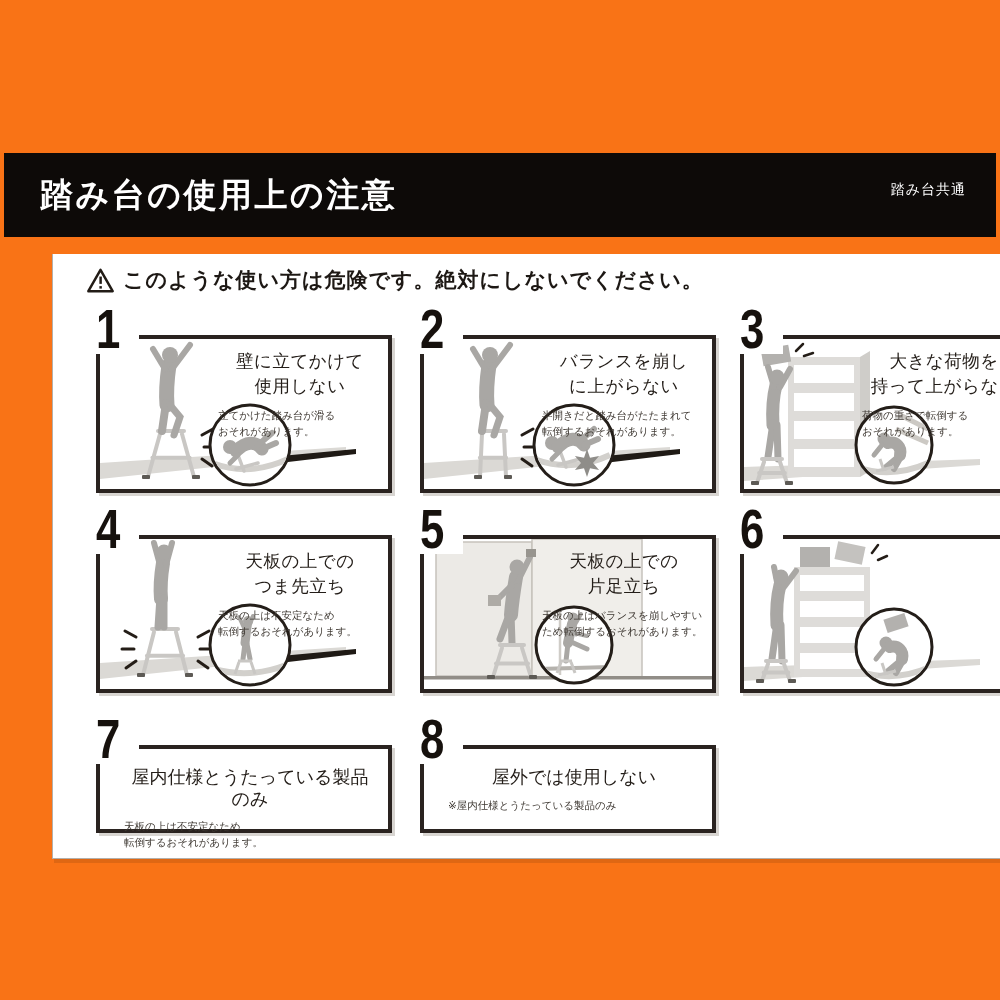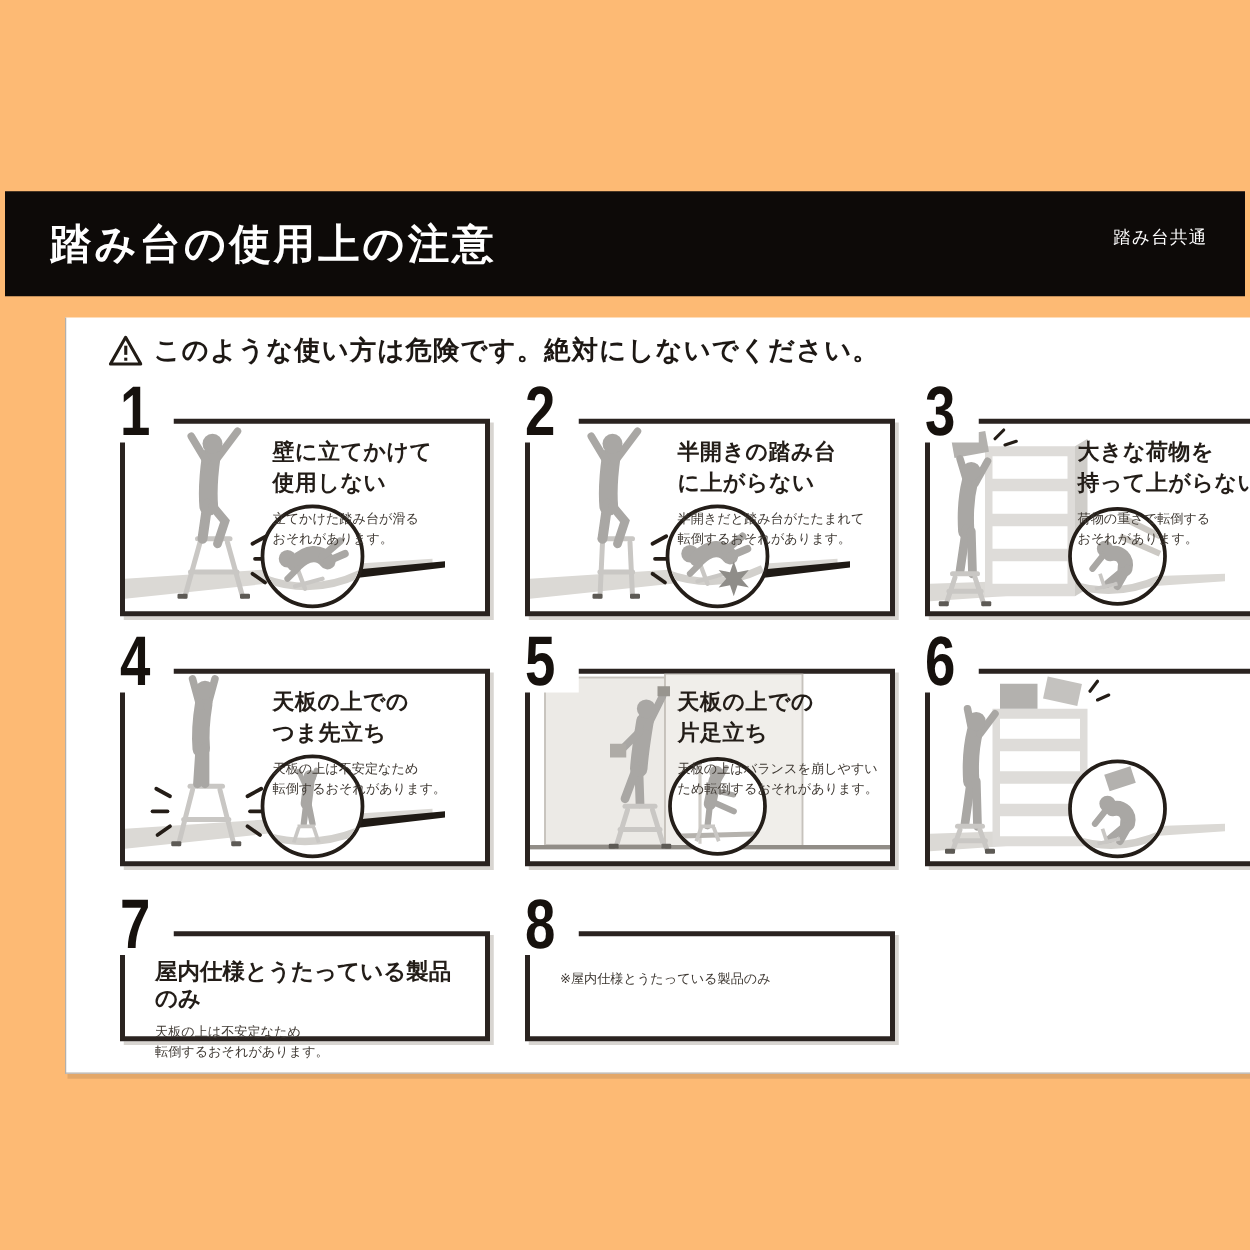--- a/index.html
+++ b/index.html
@@ -1,16 +1,16 @@
 <!DOCTYPE html>
 <html><head>
 <meta charset="utf-8">
 <style>
   html,body{margin:0;padding:0;background:#fff;}
-  .page{position:relative;width:1000px;height:1000px;background:#fdba74;overflow:hidden;
+  .page{position:relative;width:1000px;height:1000px;background:#f97316;overflow:hidden;
         font-family:"Liberation Sans","DejaVu Sans",sans-serif;}
   
   .header-bar{position:absolute;left:4px;top:153px;width:992px;height:84px;background:#0d0a08;
               display:flex;align-items:center;justify-content:space-between;box-sizing:border-box;
               padding:0 30px 0 36px;}
   .header-title{color:#fff;font-size:33px;font-weight:bold;letter-spacing:2.5px;margin:0;}
   .header-tag{color:#fff;font-size:14px;font-weight:normal;letter-spacing:1px;margin-bottom:10px;}
   
   .content{position:absolute;left:4px;top:254px;width:992px;height:605px;background:#fff;
            border:1px solid #b3afaa;border-top:none;box-sizing:border-box;
@@ -21,22 +21,22 @@
   #panels{position:absolute;left:0;top:0;right:0;bottom:0;}
   .panel{position:absolute;width:296px;height:158px;border:4px solid #2a2320;background:#fff;
          box-sizing:border-box;box-shadow:3px 3px 0 #d8d5d1;}
   .panel-wide{height:88px;}
   .num{position:absolute;top:-36px;left:-9px;background:#fff;padding:2px 12px 2px 5px;z-index:3;}
   .num span{display:block;font-size:56px;line-height:0.84;font-weight:bold;color:#16110d;
             transform:scaleX(.78);transform-origin:left bottom;}
   .scene{position:absolute;left:0;top:0;width:100%;height:100%;z-index:1;}
   .txt{position:absolute;left:118px;top:10px;right:6px;z-index:2;}
   .txtw{position:absolute;left:24px;top:18px;right:12px;z-index:2;}
-  .ptitle{font-size:17.5px;font-weight:bold;line-height:1.42;letter-spacing:.5px;
-          white-space:pre-line;color:#231d18;}
+  .ptitle{font-size:17.5px;font-weight:normal;line-height:1.42;letter-spacing:.5px;
+          white-space:pre-line;color:#231d18;text-align:center;}
   .ptitle-w{font-size:18px;letter-spacing:0;line-height:1.2;}
   .pdesc{margin-top:8px;font-size:10.5px;font-weight:normal;line-height:1.55;
          white-space:pre-line;color:#3e3832;}
 </style>
 </head>
 <body>
 
 <div class="page">
 
   <div class="header-bar">
@@ -154,21 +154,21 @@
   <g stroke="#a9a7a4" fill="none" stroke-linecap="round">
    <path d="M134,108 C144,98 154,98 160,106" stroke-width="13"></path>
    <path d="M156,102 L170,90" stroke-width="6"></path>
    <path d="M160,106 L174,100" stroke-width="6"></path>
    <path d="M136,112 L128,120" stroke-width="5"></path>
               </g>
               <polygon points="163.0,110.0 166.0,118.8 175.1,117.0 169.0,124.0 175.1,131.0 166.0,129.2 163.0,138.0 160.0,129.2 150.9,131.0 157.0,124.0 150.9,117.0 160.0,118.8" fill="#8f8d89"></polygon>
             </g>
           </svg>
           <div class="txt">
-        <div class="ptitle">半開きの踏み台
+        <div class="ptitle">バランスを崩し
 に上がらない</div>
         <div class="pdesc">半開きだと踏み台がたたまれて
 転倒するおそれがあります。</div>
       </div>
         </div>
         <div class="panel" style="left: 687px; top: 81px;">
           <div class="num">
             <span>3</span>
           </div>
           <svg class="scene" viewBox="0 0 288 150" preserveAspectRatio="none">
@@ -422,19 +422,20 @@
         <div class="ptitle ptitle-w">屋内仕様とうたっている製品のみ</div>
         <div class="pdesc">天板の上は不安定なため
 転倒するおそれがあります。</div>
       </div>
         </div>
         <div class="panel panel-wide" style="left: 367px; top: 491px;">
           <div class="num">
             <span>8</span>
           </div>
           <div class="txtw">
+        <div class="ptitle ptitle-w">屋外では使用しない</div>
         <div class="pdesc">※屋内仕様とうたっている製品のみ</div>
       </div>
         </div>
       </div>
   </div>
 
 </div>
 
 </body></html>

